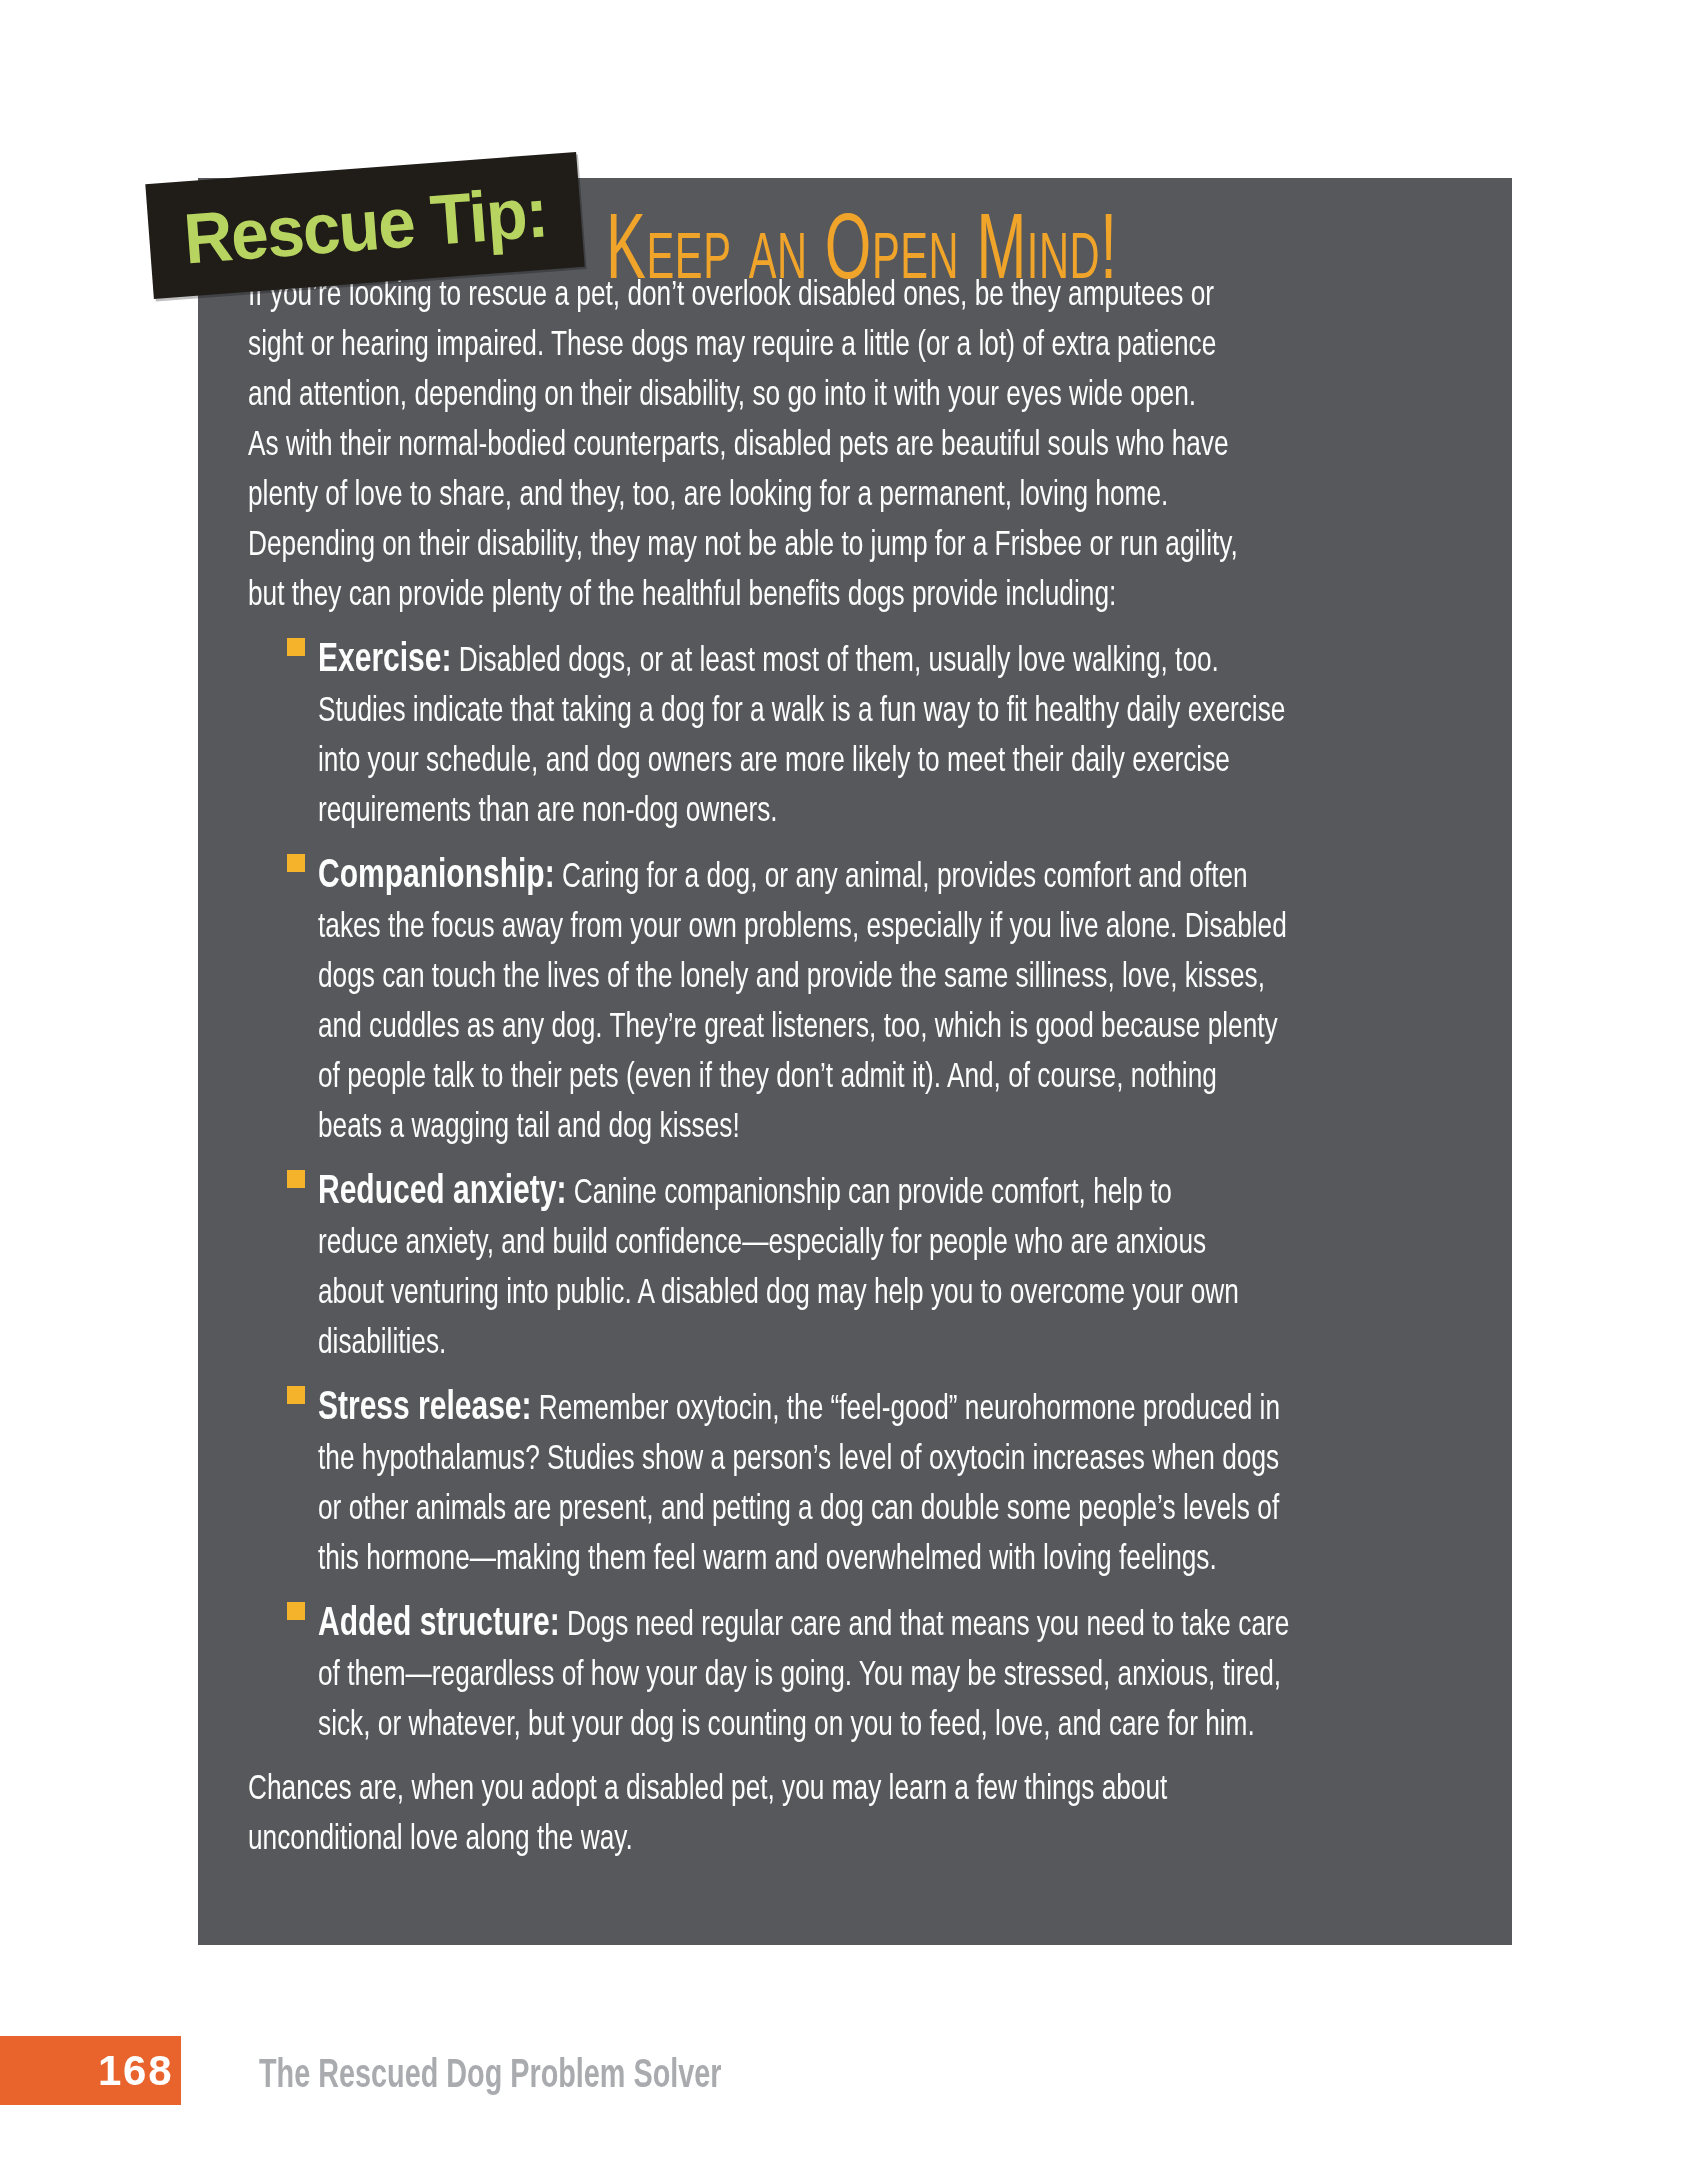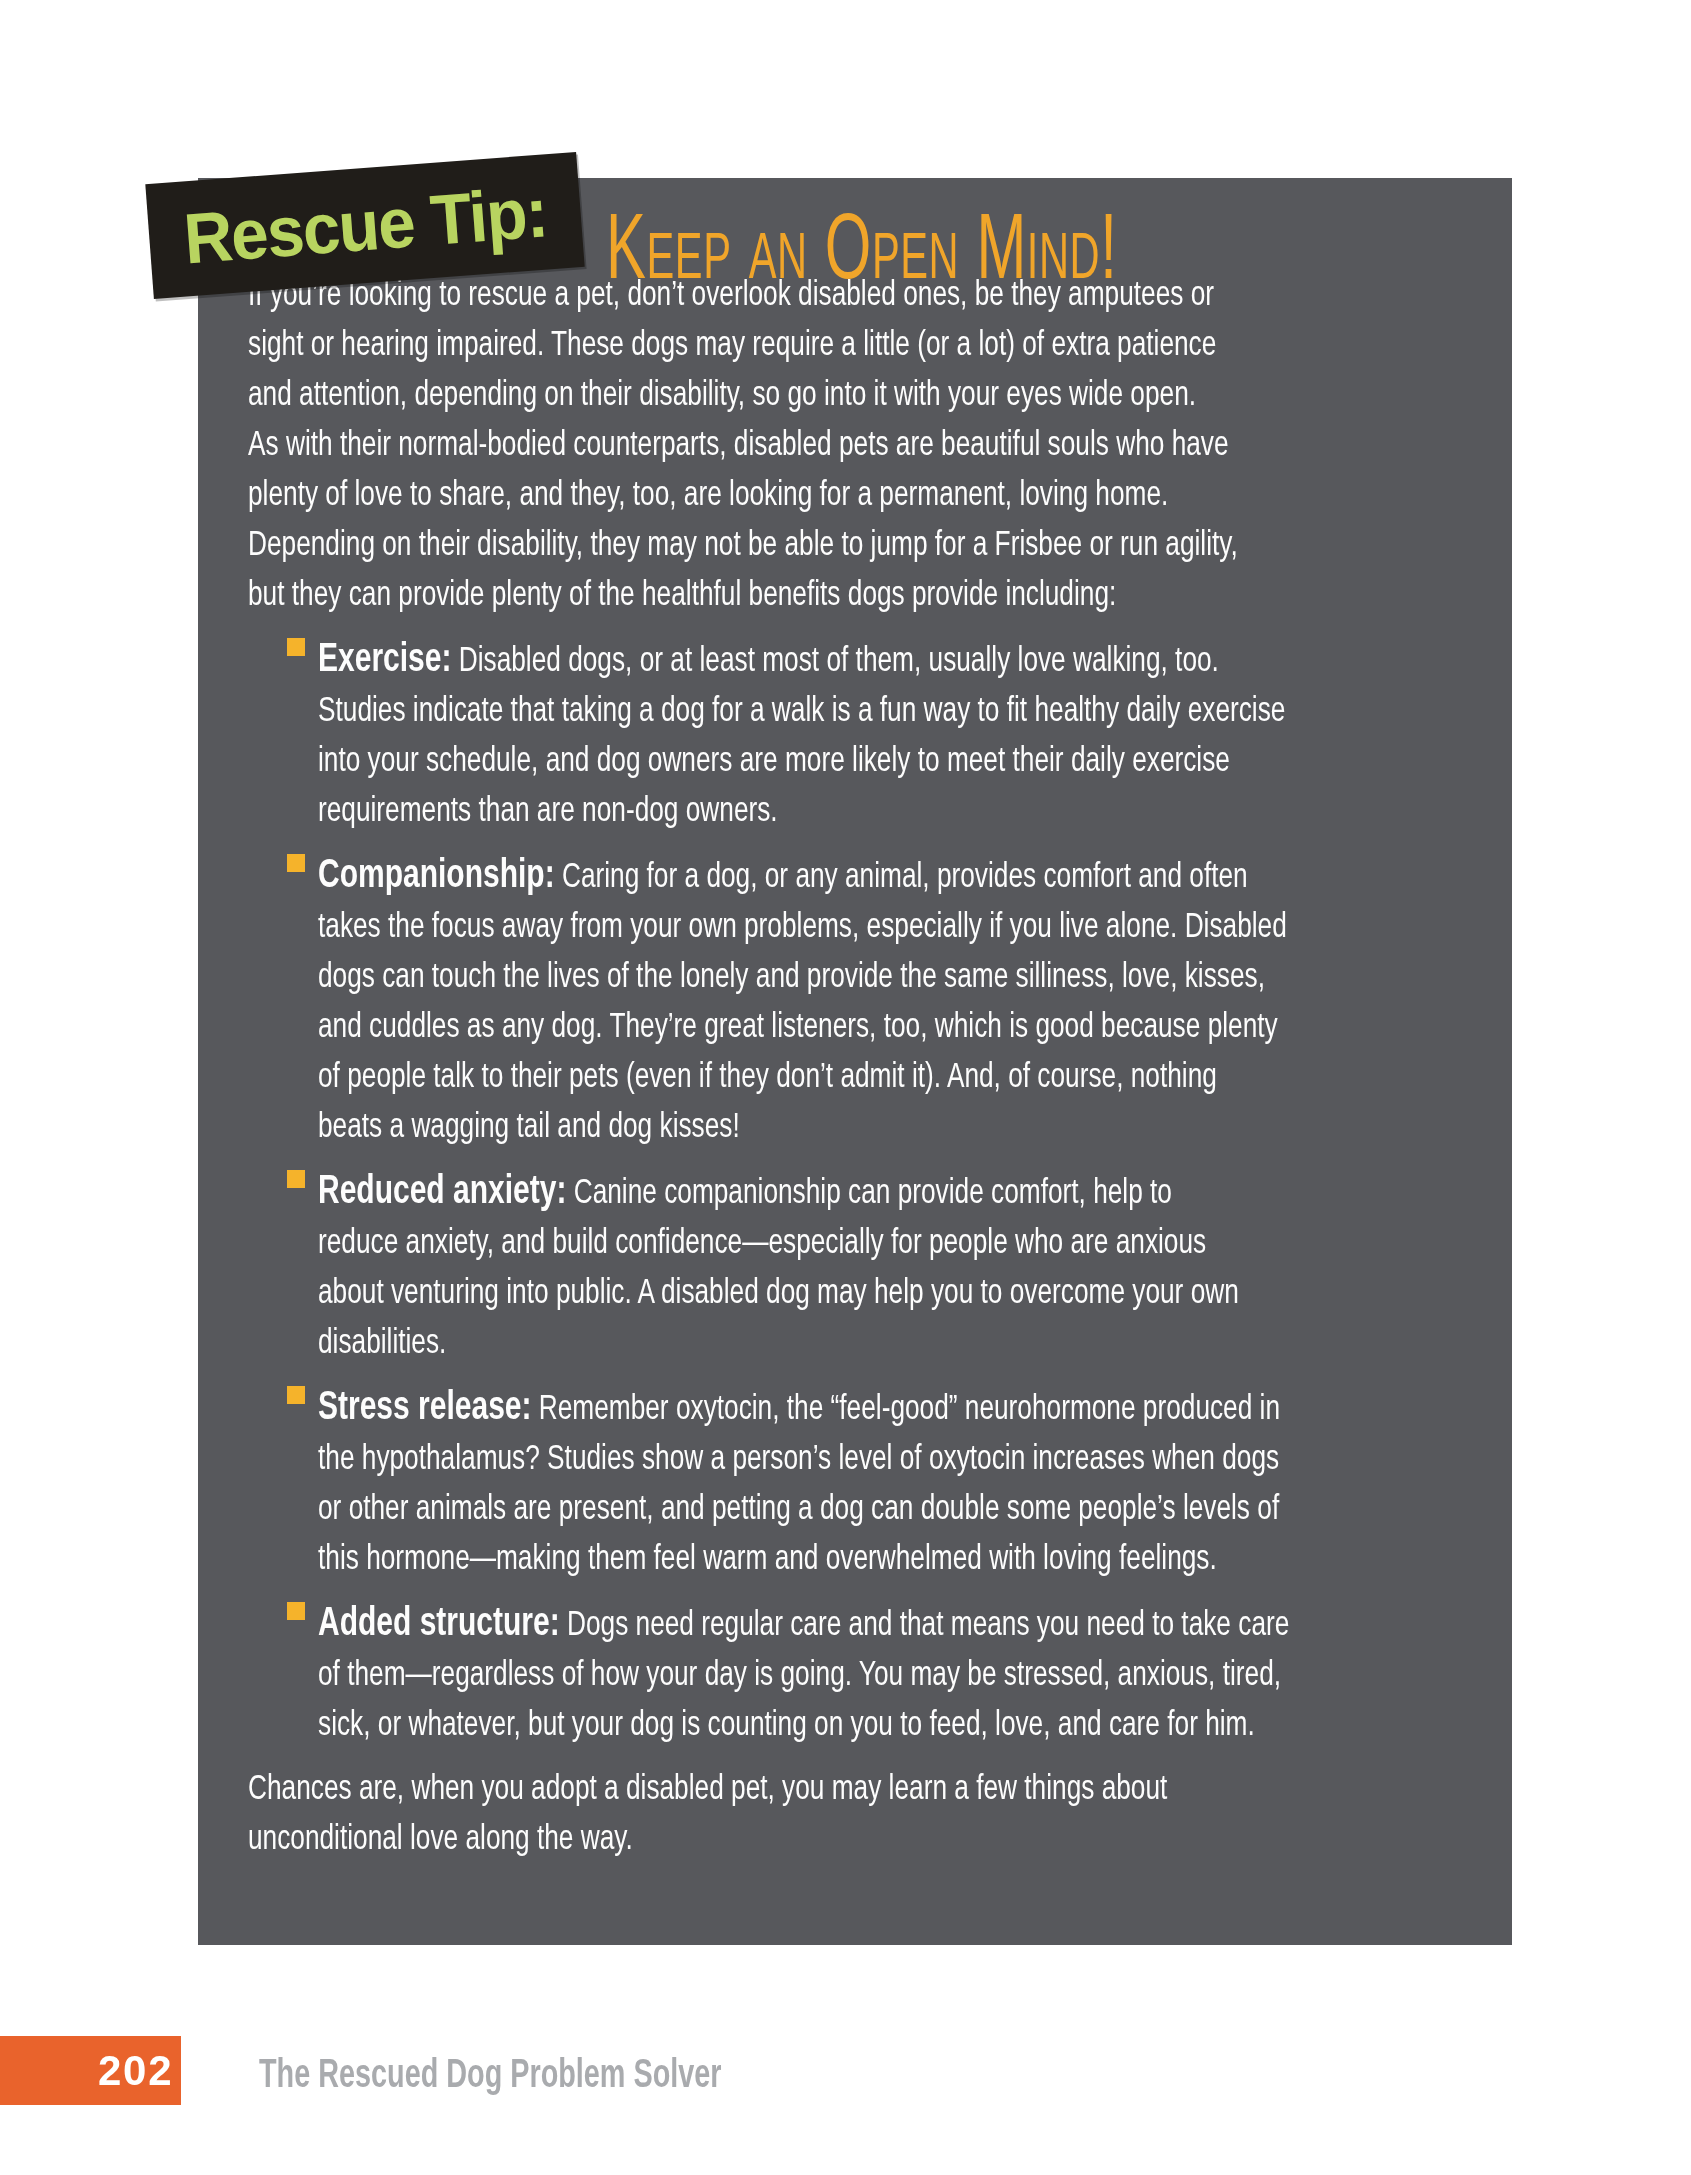--- a/index.html
+++ b/index.html
@@ -121,19 +121,19 @@
 
     <div class="badge">
       <span class="badge-text">Rescue Tip:</span>
     </div>
 
     <div class="tip-title">Keep an Open Mind!</div>
 
   </div>
 
   <div class="page-num-block">
-    <span>202</span>
+    <span>168</span>
   </div>
 
   <div class="book-title">The Rescued Dog Problem Solver</div>
 
 </div>
 
 
 </body></html>

